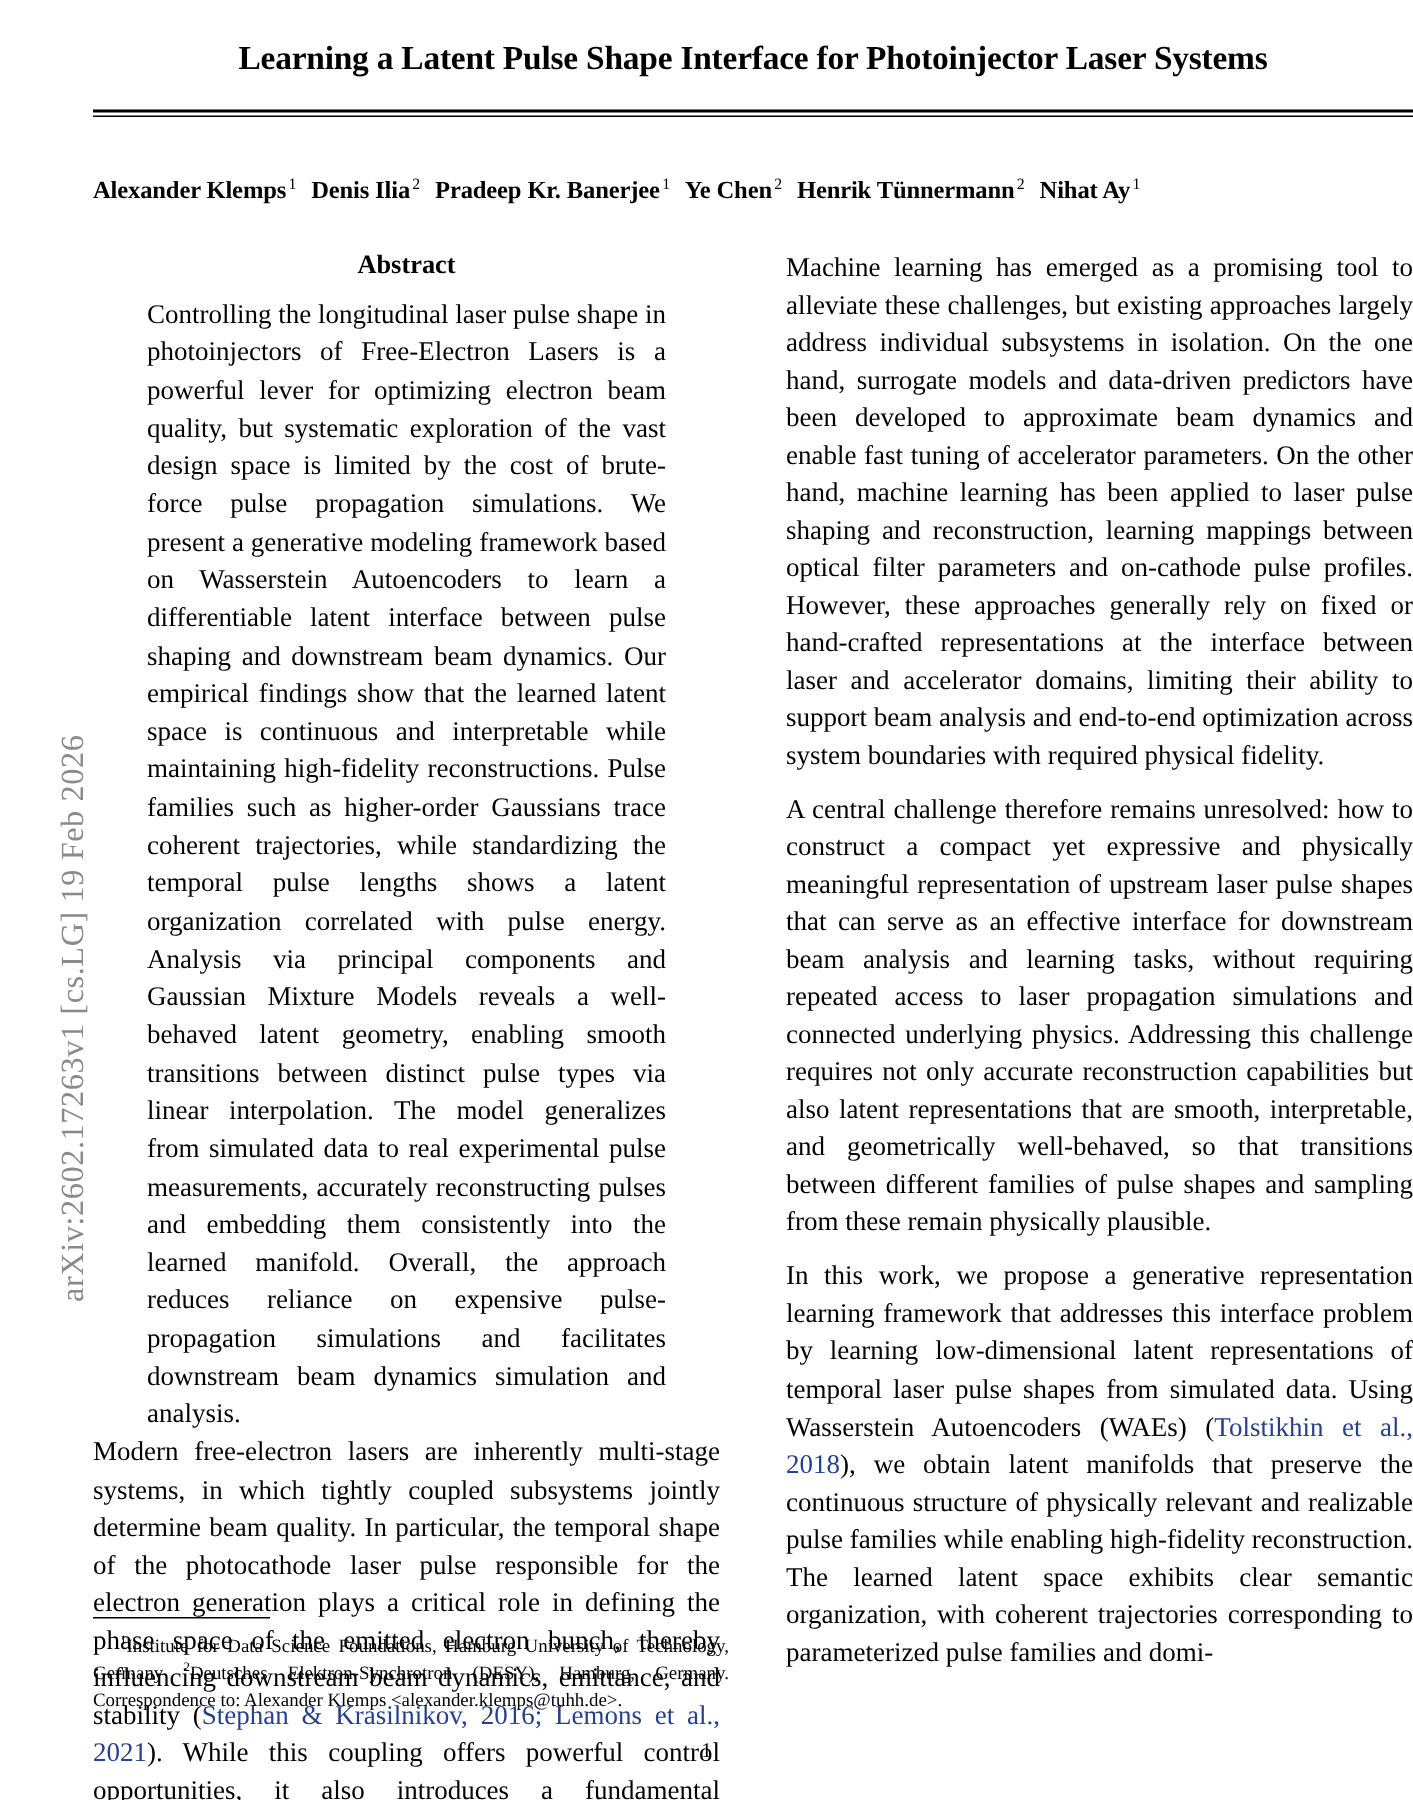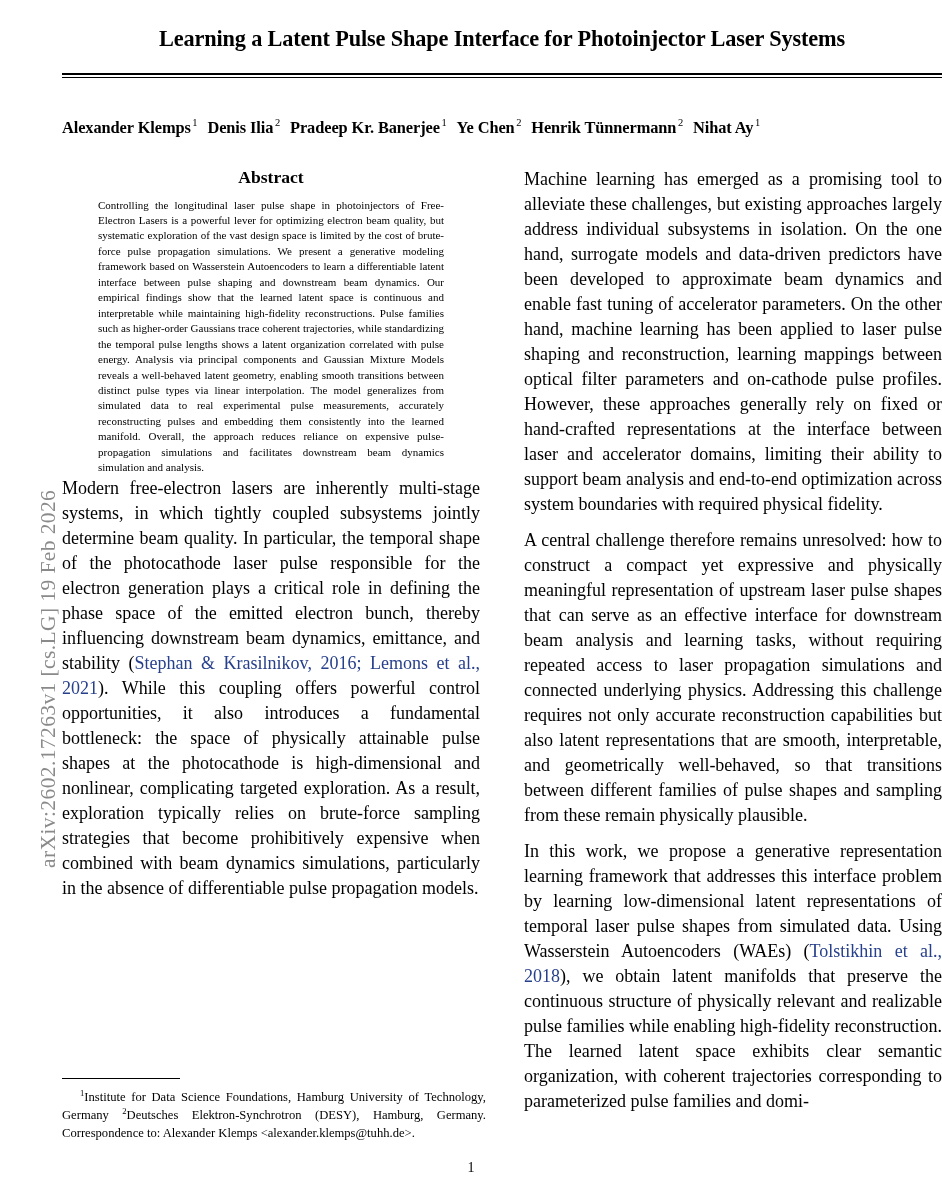--- a/index.html
+++ b/index.html
@@ -96,21 +96,21 @@
 
   .abstract-head {
     text-align: center;
     font-size: 17.6px;
     font-weight: bold;
     margin: 0 0 10px 0;
   }
 
   .abstract-body {
     margin: 0 36px 0 36px;
-    font-size: 11px;
+    font-size: 18px;
     line-height: 1.405;
     text-align: justify;
     text-justify: inter-word;
     hyphens: none;
   }
 
   .section-head {
     font-size: 18.2px;
     font-weight: bold;
     margin: 26px 0 9px 0;

